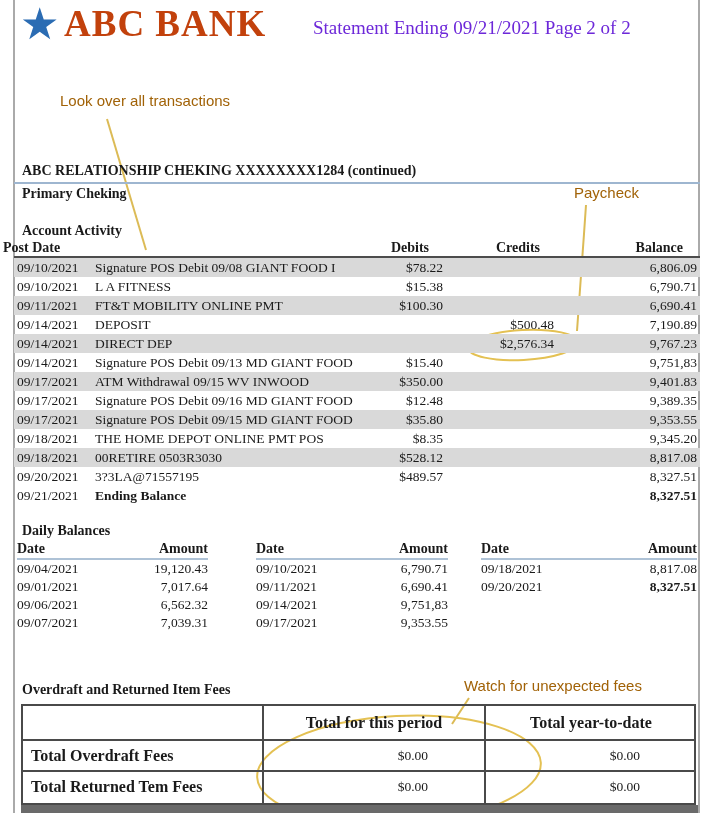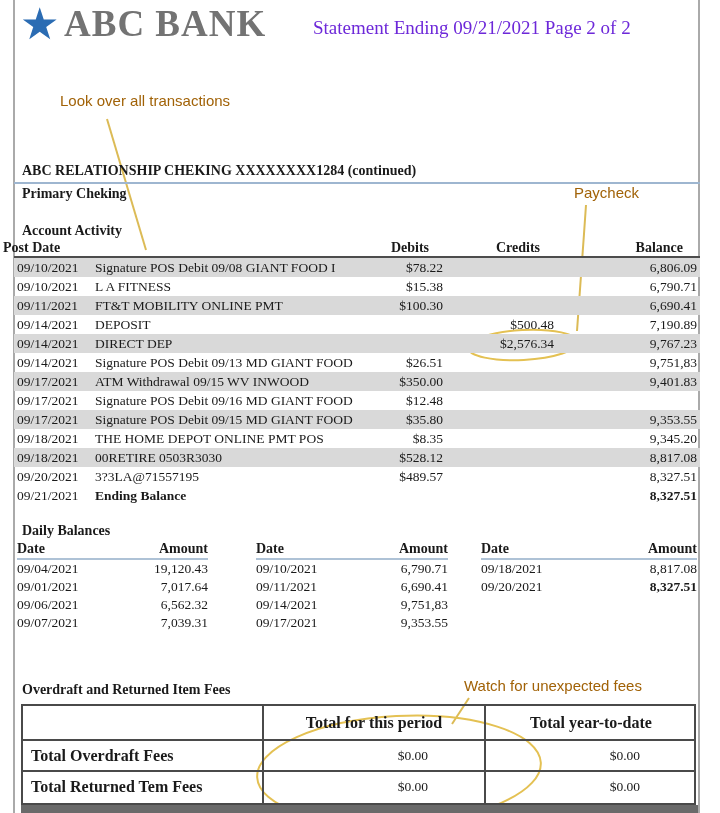--- a/index.html
+++ b/index.html
@@ -9,21 +9,21 @@
     position:relative; width:720px; height:813px; background:#ffffff;
     overflow:hidden;
   }
   .abs { position:absolute; }
 
   
   .edge { position:absolute; top:0; width:2px; height:813px; background:#aaaaaa; }
 
   
   #logo-star { left:20px; top:2px; font-size:44px; color:#2b6cb3; line-height:1; font-family:"DejaVu Sans", sans-serif; }
-  #bank-name { left:64px; top:2px; font-size:37px; font-weight:bold; color:#737373; letter-spacing:1px; font-family:"Liberation Serif", serif; }
+  #bank-name { left:64px; top:2px; font-size:37px; font-weight:bold; color:#c2410c; letter-spacing:1px; font-family:"Liberation Serif", serif; }
   #statement-line { left:313px; top:17px; font-size:19px; color:#6d28d9; }
 
   
   .gold-label { color:#a16207; font-family:"Liberation Sans", sans-serif; font-weight:normal; font-size:15px; white-space:nowrap; }
   #ann-look  { left:60px;  top:92px; }
   #ann-pay   { left:574px; top:184px; }
   #ann-watch { left:464px; top:677px; }
   #ann-svg { left:0; top:0; pointer-events:none; }
 
   
@@ -137,36 +137,37 @@
       <div class="txn-row shaded">
         <div class="c-date">09/14/2021</div>
         <div class="c-desc">DIRECT DEP</div>
         <div class="c-debit"></div>
         <div class="c-credit">$2,576.34</div>
         <div class="c-balance">9,767.23</div>
       </div>
       <div class="txn-row">
         <div class="c-date">09/14/2021</div>
         <div class="c-desc">Signature POS Debit 09/13 MD GIANT FOOD</div>
-        <div class="c-debit">$26.51</div>
+        <div class="c-debit">$15.40</div>
         <div class="c-credit"></div>
         <div class="c-balance">9,751,83</div>
       </div>
       <div class="txn-row shaded">
         <div class="c-date">09/17/2021</div>
         <div class="c-desc">ATM Withdrawal  09/15 WV INWOOD</div>
         <div class="c-debit">$350.00</div>
         <div class="c-credit"></div>
         <div class="c-balance">9,401.83</div>
       </div>
       <div class="txn-row">
         <div class="c-date">09/17/2021</div>
         <div class="c-desc">Signature POS Debit 09/16 MD GIANT FOOD</div>
         <div class="c-debit">$12.48</div>
         <div class="c-credit"></div>
+        <div class="c-balance">9,389.35</div>
       </div>
       <div class="txn-row shaded">
         <div class="c-date">09/17/2021</div>
         <div class="c-desc">Signature POS Debit 09/15 MD GIANT FOOD</div>
         <div class="c-debit">$35.80</div>
         <div class="c-credit"></div>
         <div class="c-balance">9,353.55</div>
       </div>
       <div class="txn-row">
         <div class="c-date">09/18/2021</div>

